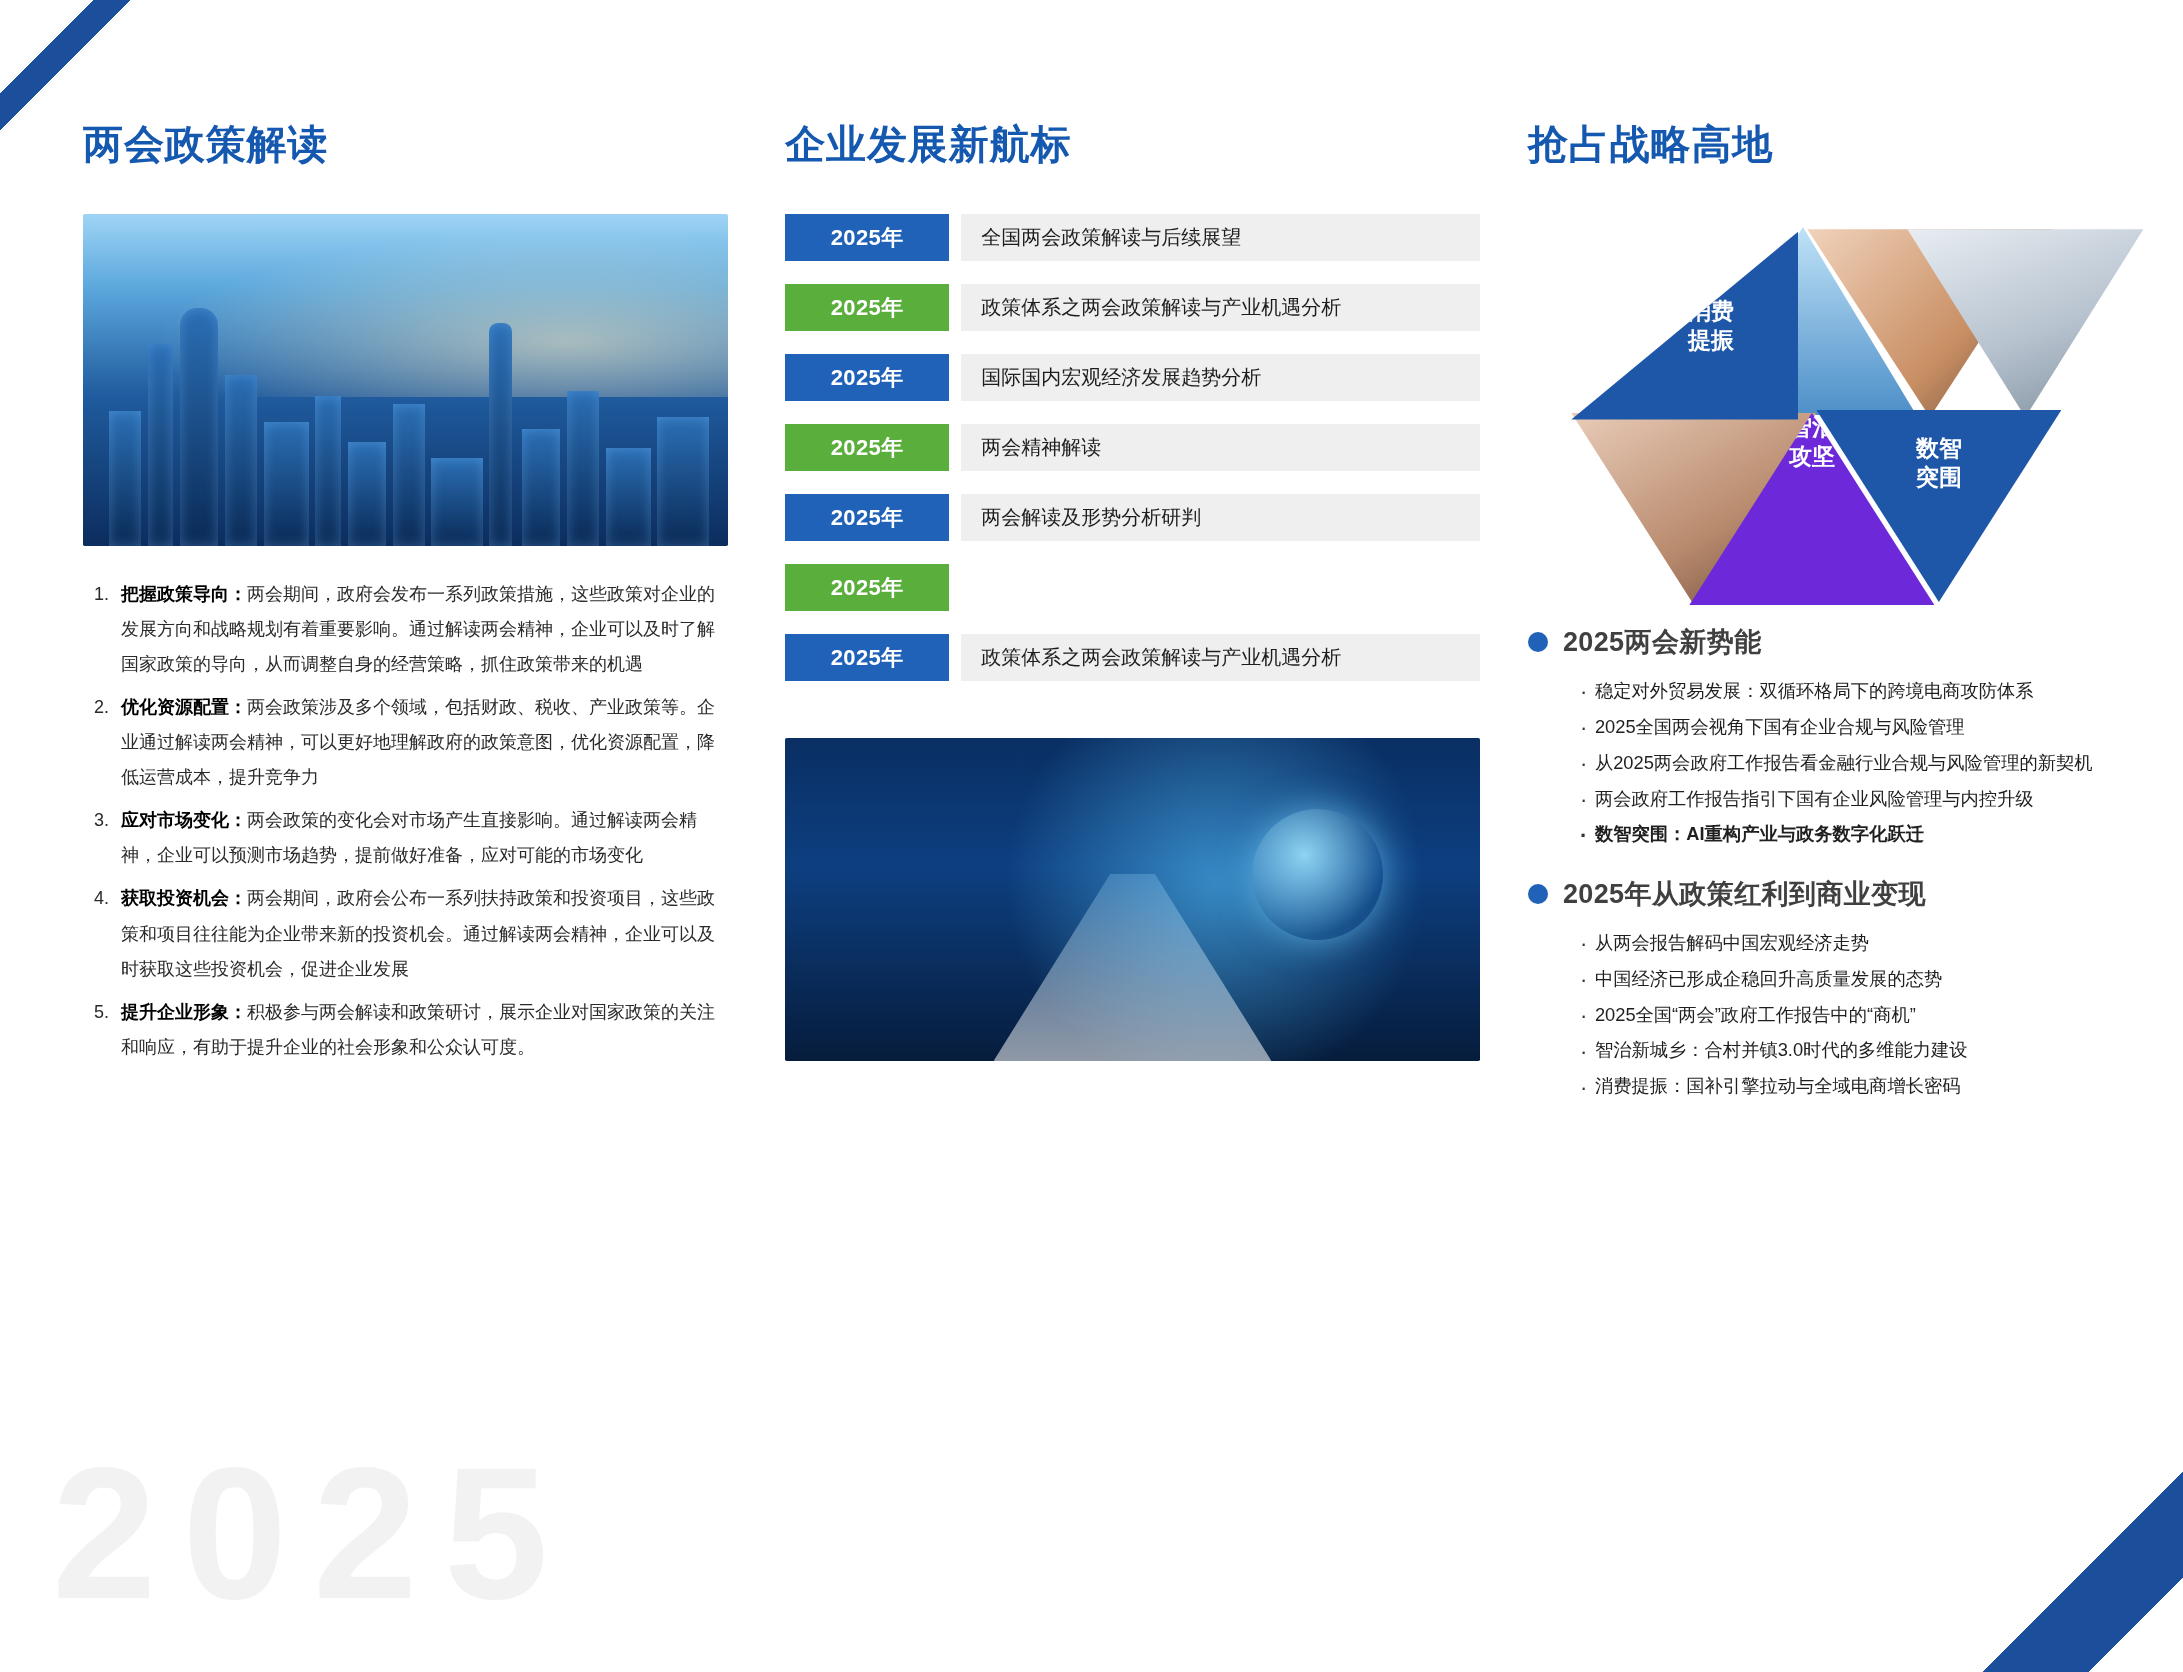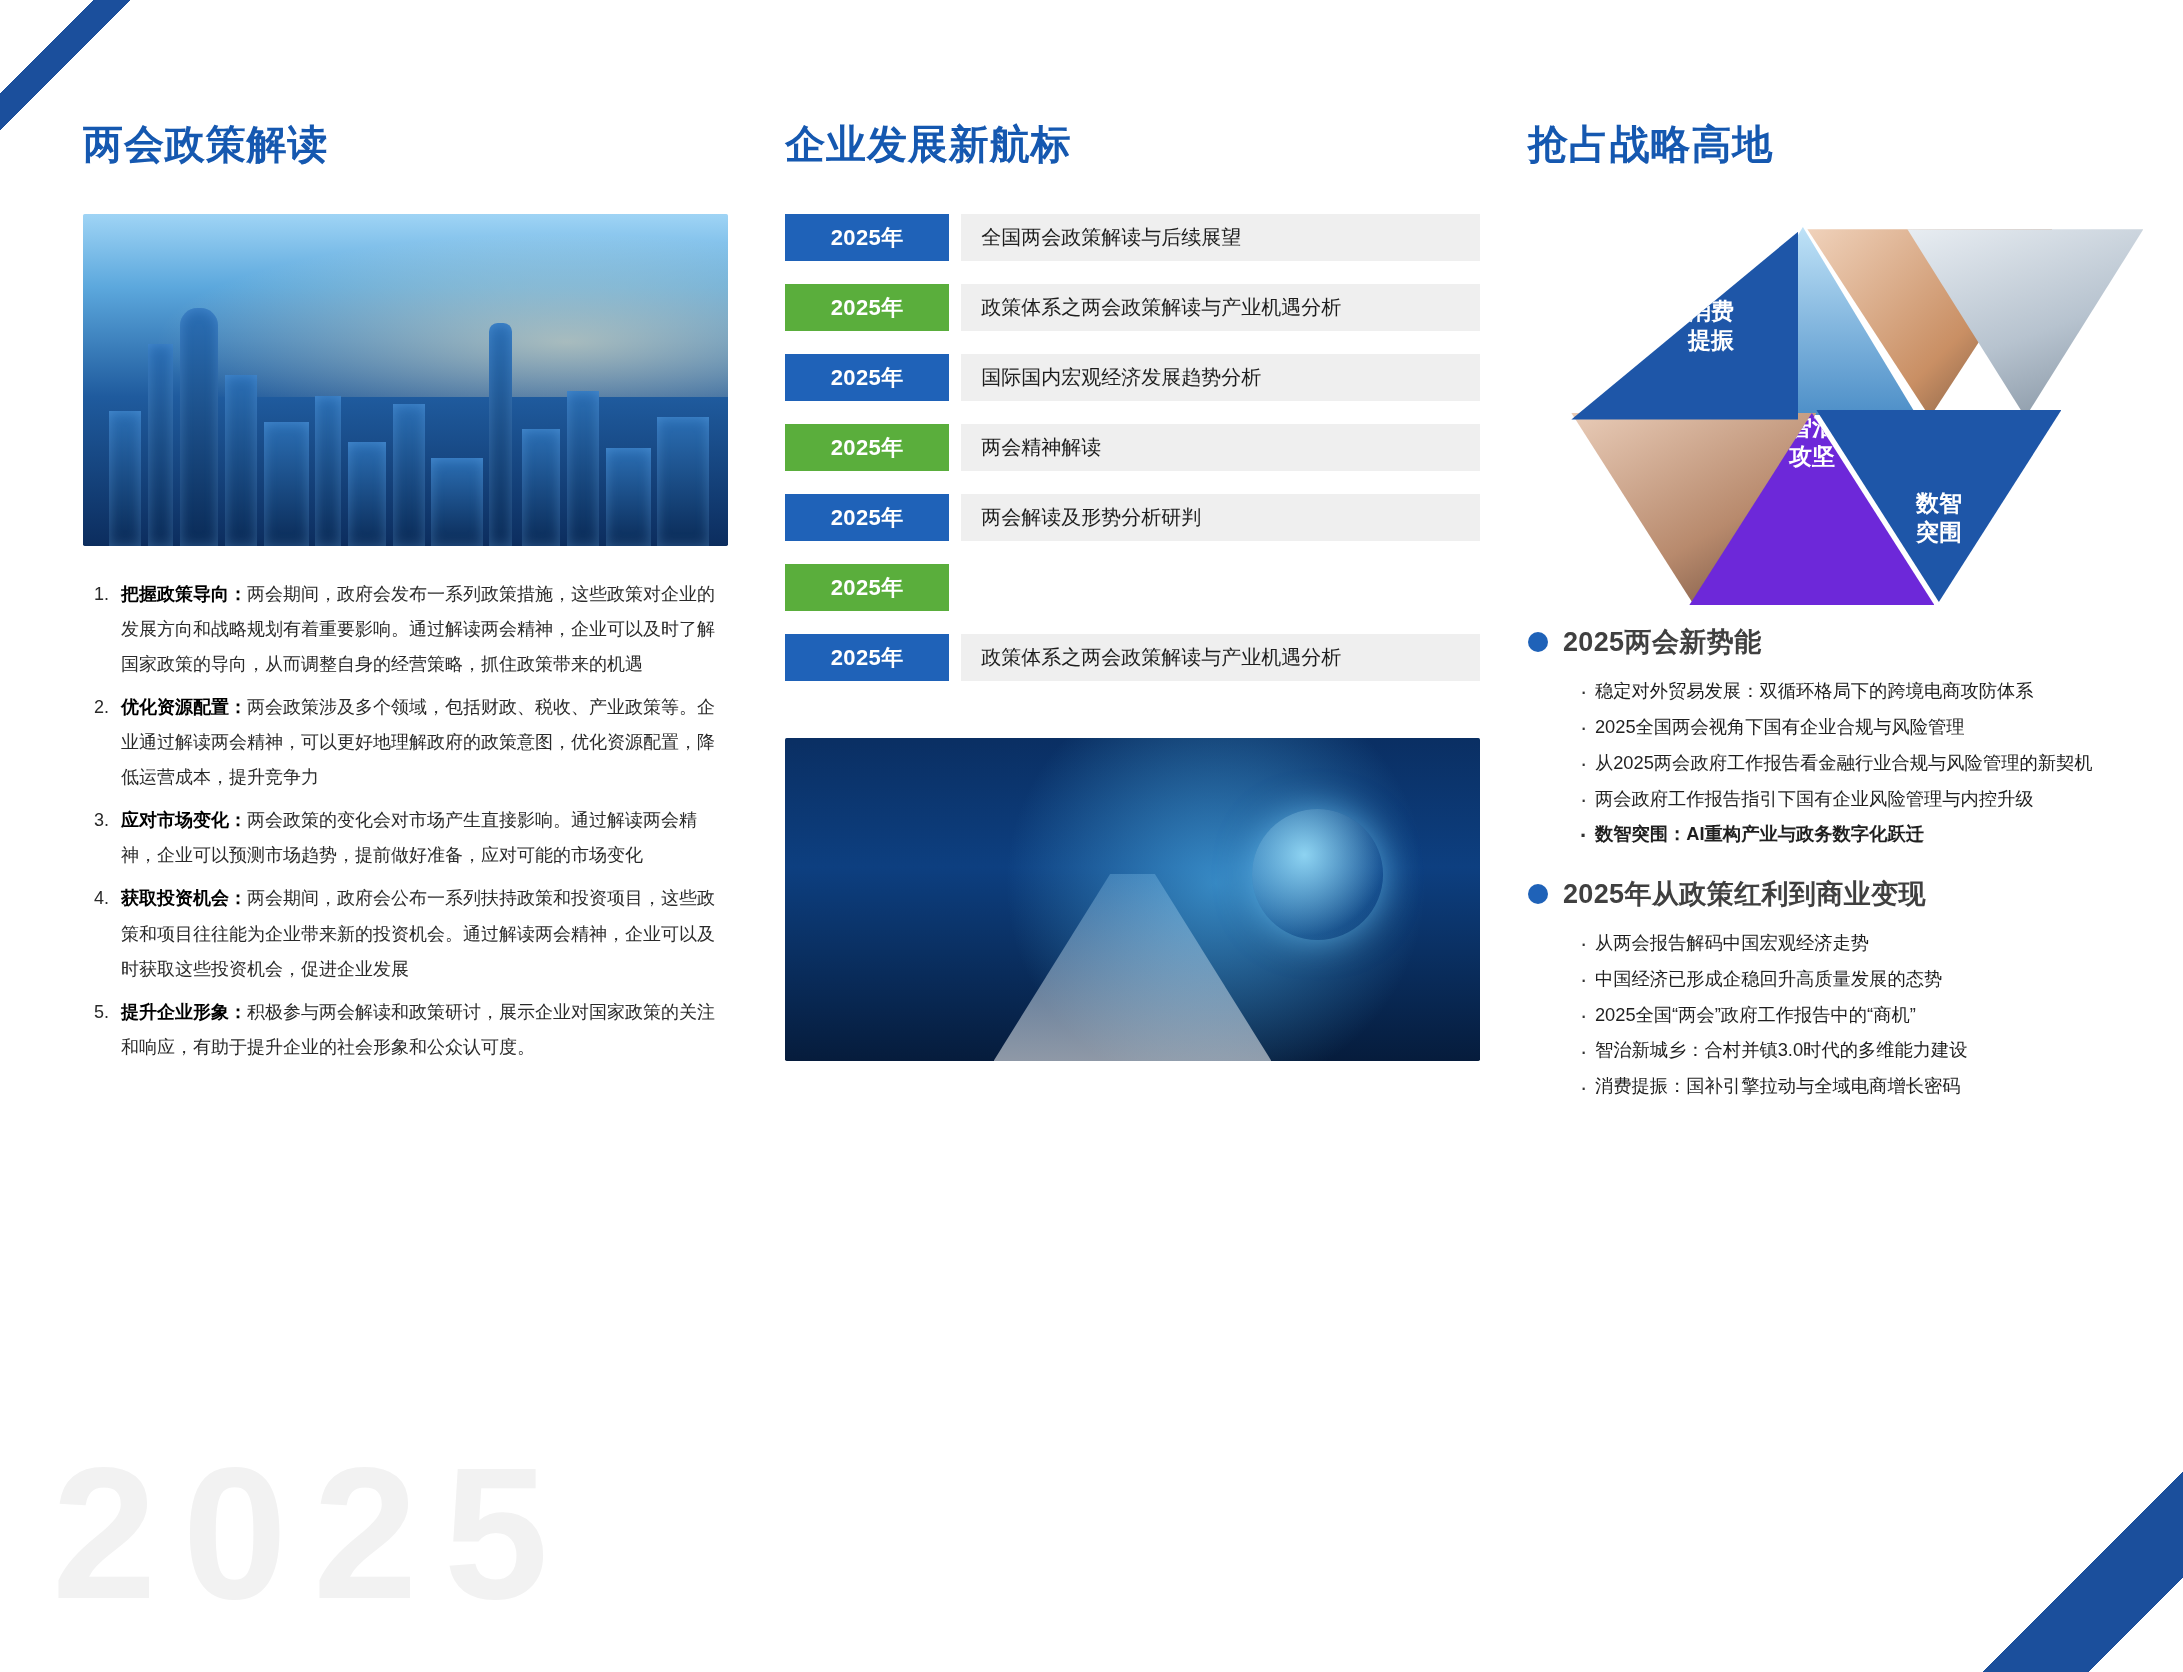--- a/index.html
+++ b/index.html
@@ -225,21 +225,21 @@
     background: #6d28d9;
     clip-path: polygon(50% 0%, 100% 100%, 0% 100%);
     align-items: flex-start;
     padding-bottom: 17.5px;
     box-sizing: border-box;
   }
   .tri-shuzhi {
     left: 271px; top: 196px; width: 245px; height: 192px;
     background: #1e56a8;
     clip-path: polygon(0% 0%, 100% 0%, 50% 100%);
-    align-items: center;
+    align-items: flex-start;
     padding-top: 24px;
     box-sizing: border-box;
   }
 
   
   .sec {
     margin-bottom: 26px;
   }
   .sec-head {
     display: flex;

